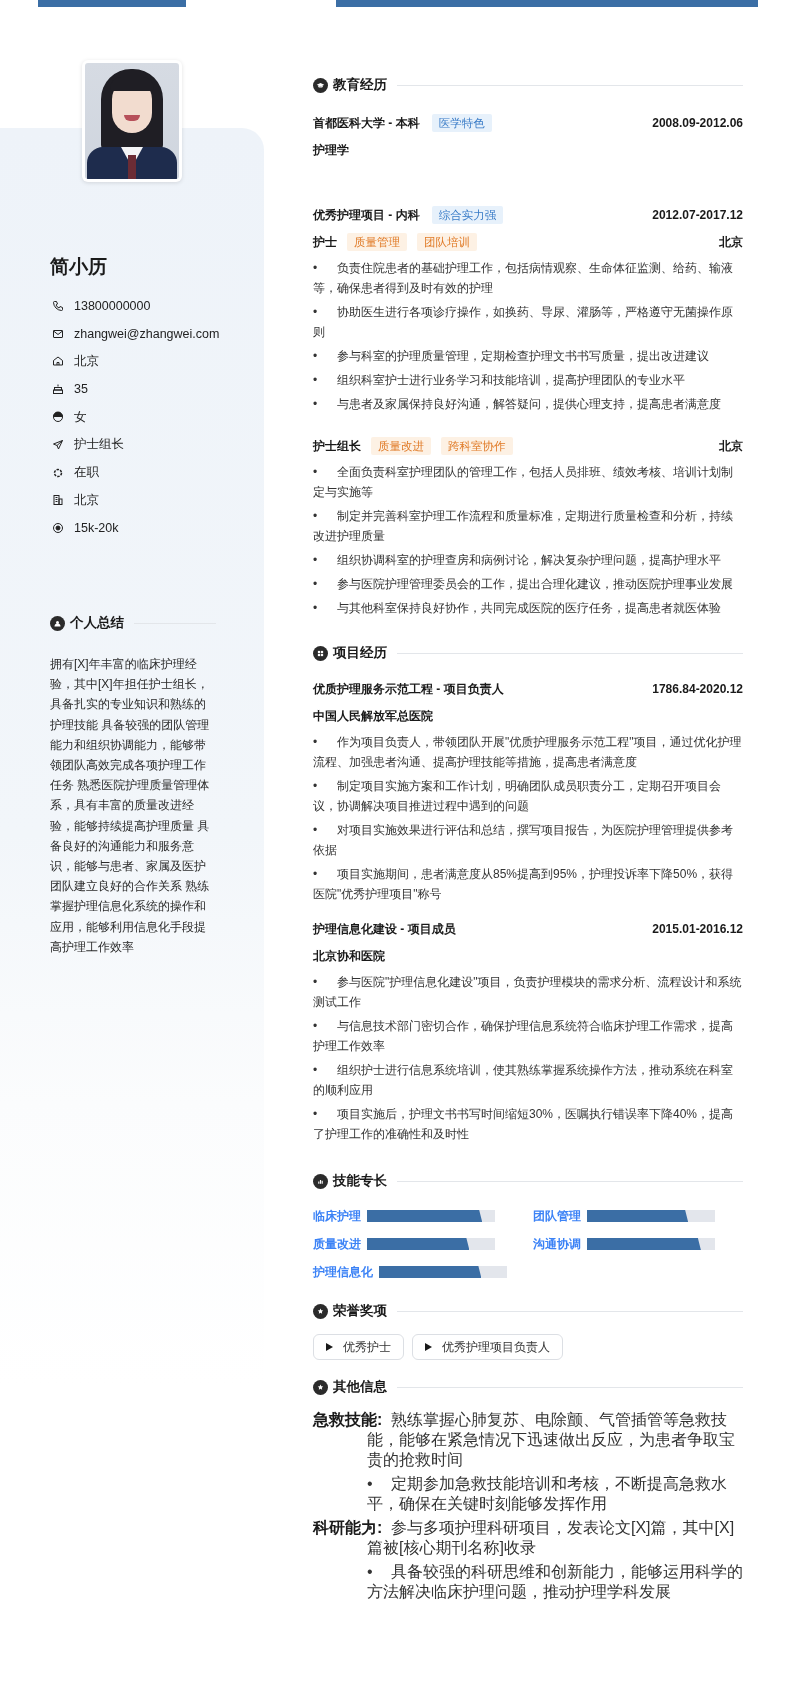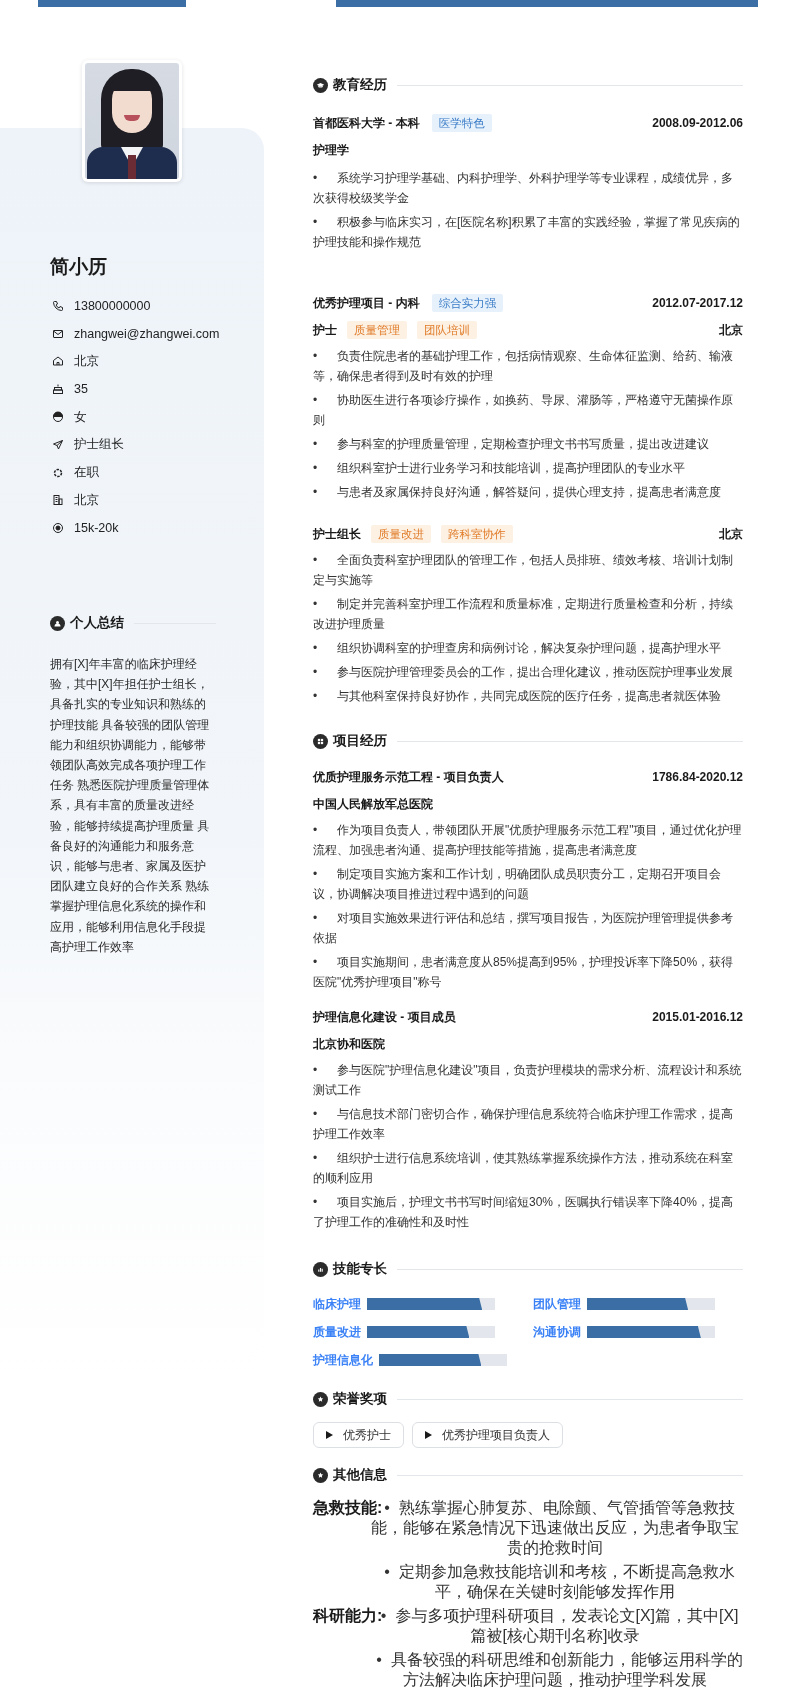--- a/index.html
+++ b/index.html
@@ -64,21 +64,21 @@
   .skill .lbl { margin-right: 6px; white-space: nowrap; }
   .skill .bar { position: relative; width: 128px; height: 12px; background: #e3e6ec; }
   .skill .fill { position: absolute; left: 0; top: 0; height: 12px; background: #3b6ea5; clip-path: polygon(0 0, calc(100% - 3px) 0, 100% 100%, 0 100%); }
 
   .awards { display: flex; gap: 8px; }
   .award { display: inline-flex; align-items: center; height: 26px; padding: 0 12px; border: 1px solid #dcdfe4; border-radius: 6px; font-size: 12px; color: #333; background: #fff; }
   .award .tri { width: 0; height: 0; border-top: 4.5px solid transparent; border-bottom: 4.5px solid transparent; border-left: 7px solid #1a1a1a; margin-right: 10px; }
 
   .other-row { display: flex; font-size: 16px; line-height: 20px; }
   .other-row .olabel { width: 54px; font-weight: bold; color: #1a1a1a; flex-shrink: 0; white-space: nowrap; }
-  .other-row ul { list-style: none; color: #333; text-align: center; }
+  .other-row ul { list-style: none; color: #333; }
   .other-row li { margin-bottom: 4px; }
 </style>
 </head>
 <body>
 
 <div class="topbar-left"></div>
 <div class="topbar-right"></div>
 
 <aside>
   <div class="sidebar-bg"></div>
@@ -213,24 +213,20 @@
         <span>首都医科大学 - 本科</span>
         <span class="tag-blue">医学特色</span>
       </span>
       <span>2008.09-2012.06</span>
     </div>
     <div style="height:9px"></div>
     <div class="entry-sub">
         <span>护理学</span>
       </div>
     <div style="height:9px"></div>
-    <ul class="bullets">
-      <li><span class="dot">•</span><span>系统学习护理学基础、内科护理学、外科护理学等专业课程，成绩优异，多次获得校级奖学金</span></li>
-      <li><span class="dot">•</span><span>积极参与临床实习，在[医院名称]积累了丰富的实践经验，掌握了常见疾病的护理技能和操作规范</span></li>
-    </ul>
   </section>
 
   <div style="height:20px"></div>
 
   <section class="section">
     <div style="height:18px"></div>
 
     <div class="entry-head">
       <span class="left">
         <span>优秀护理项目 - 内科</span>

